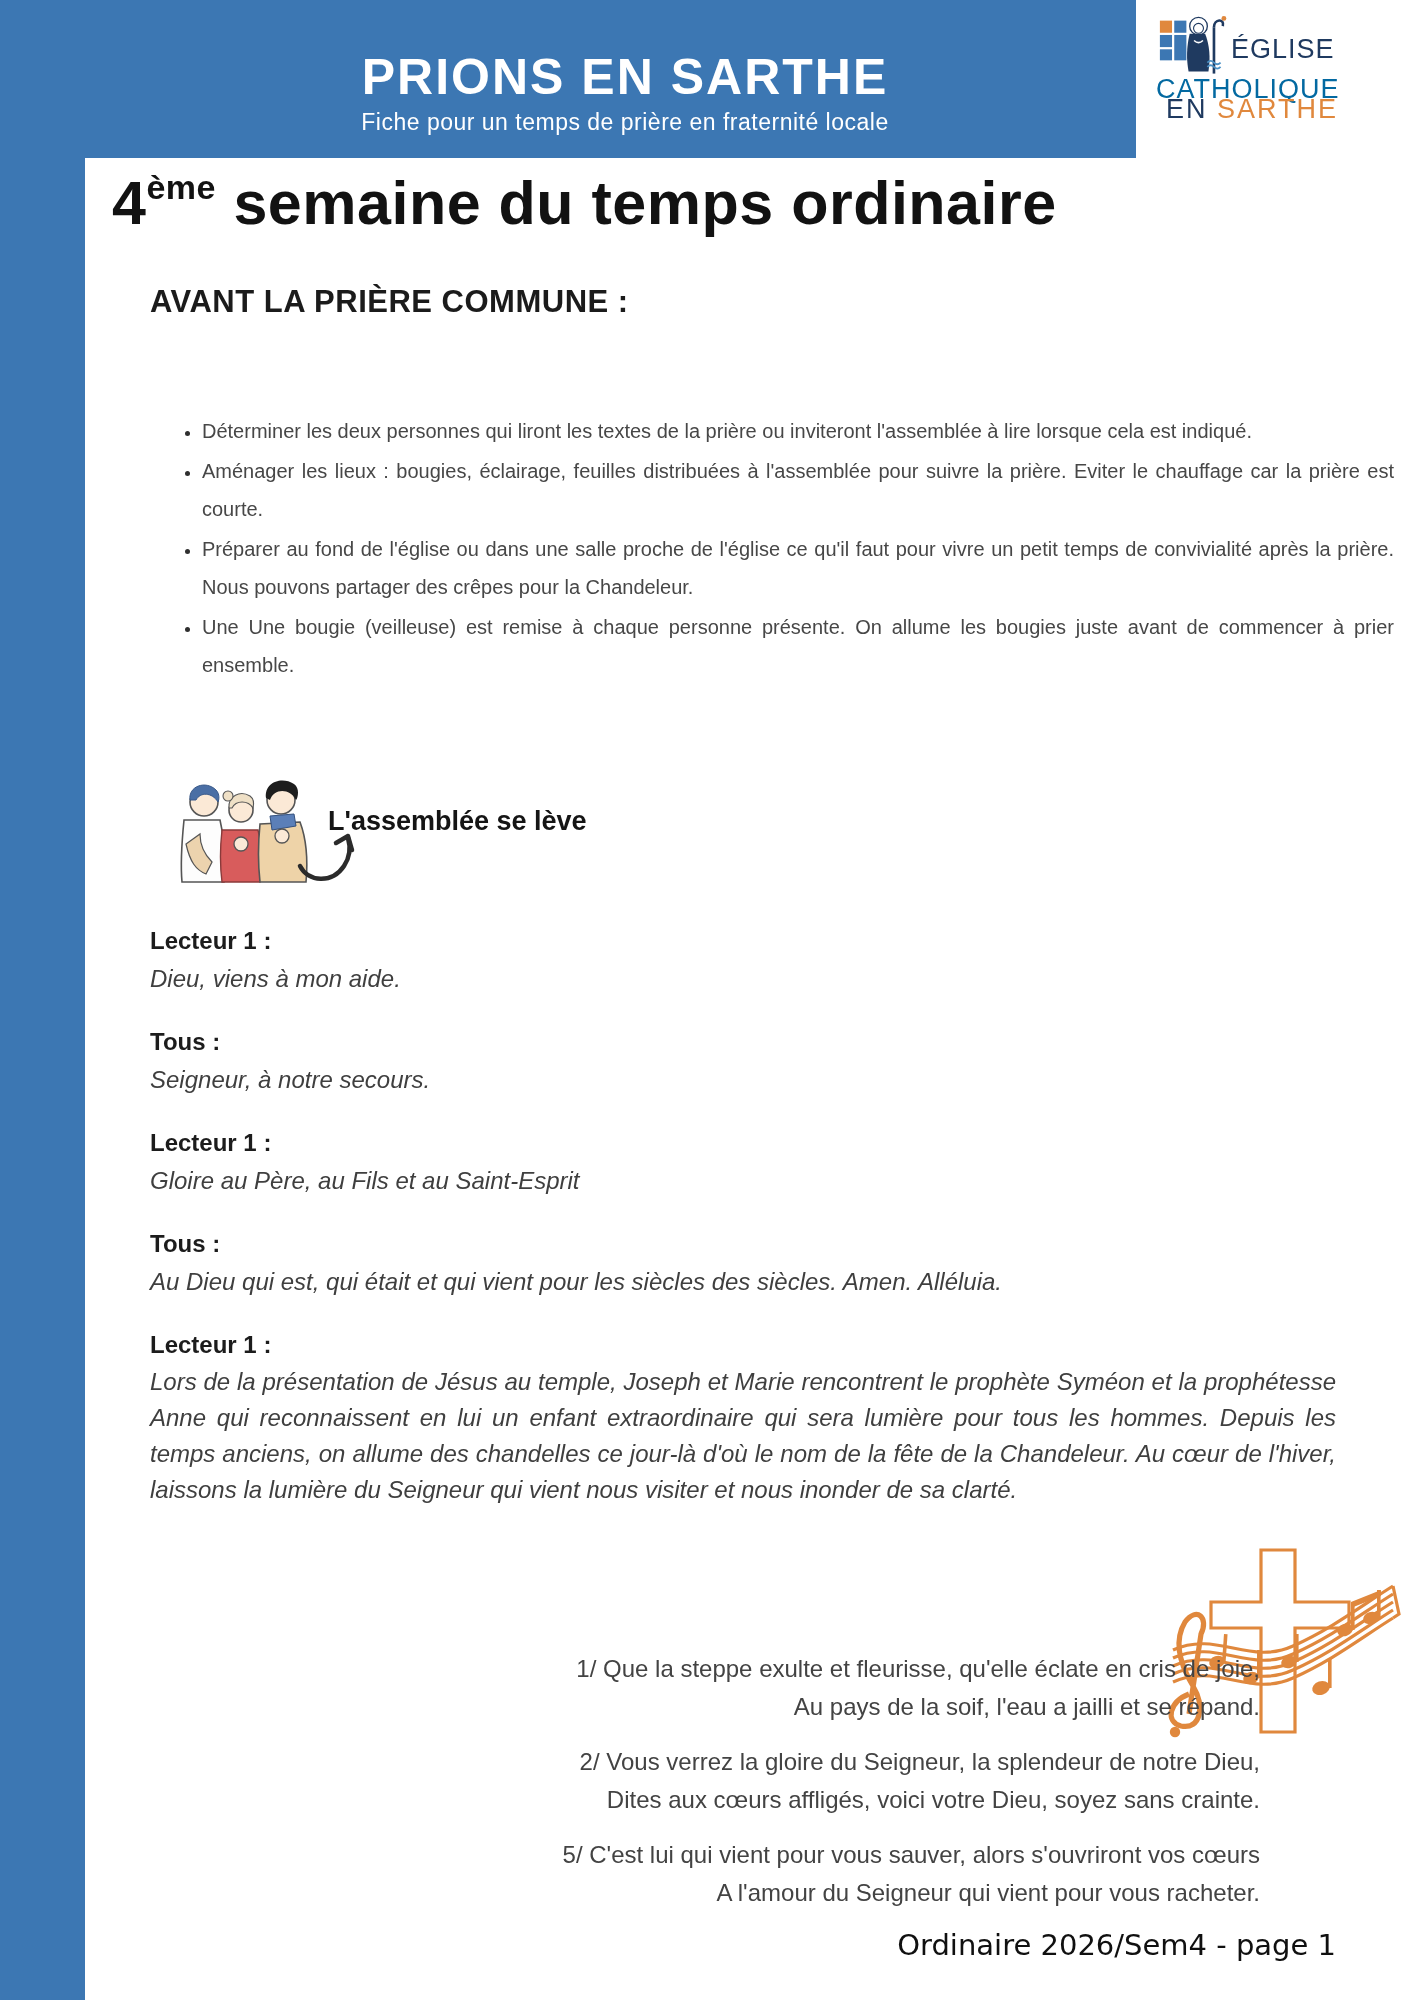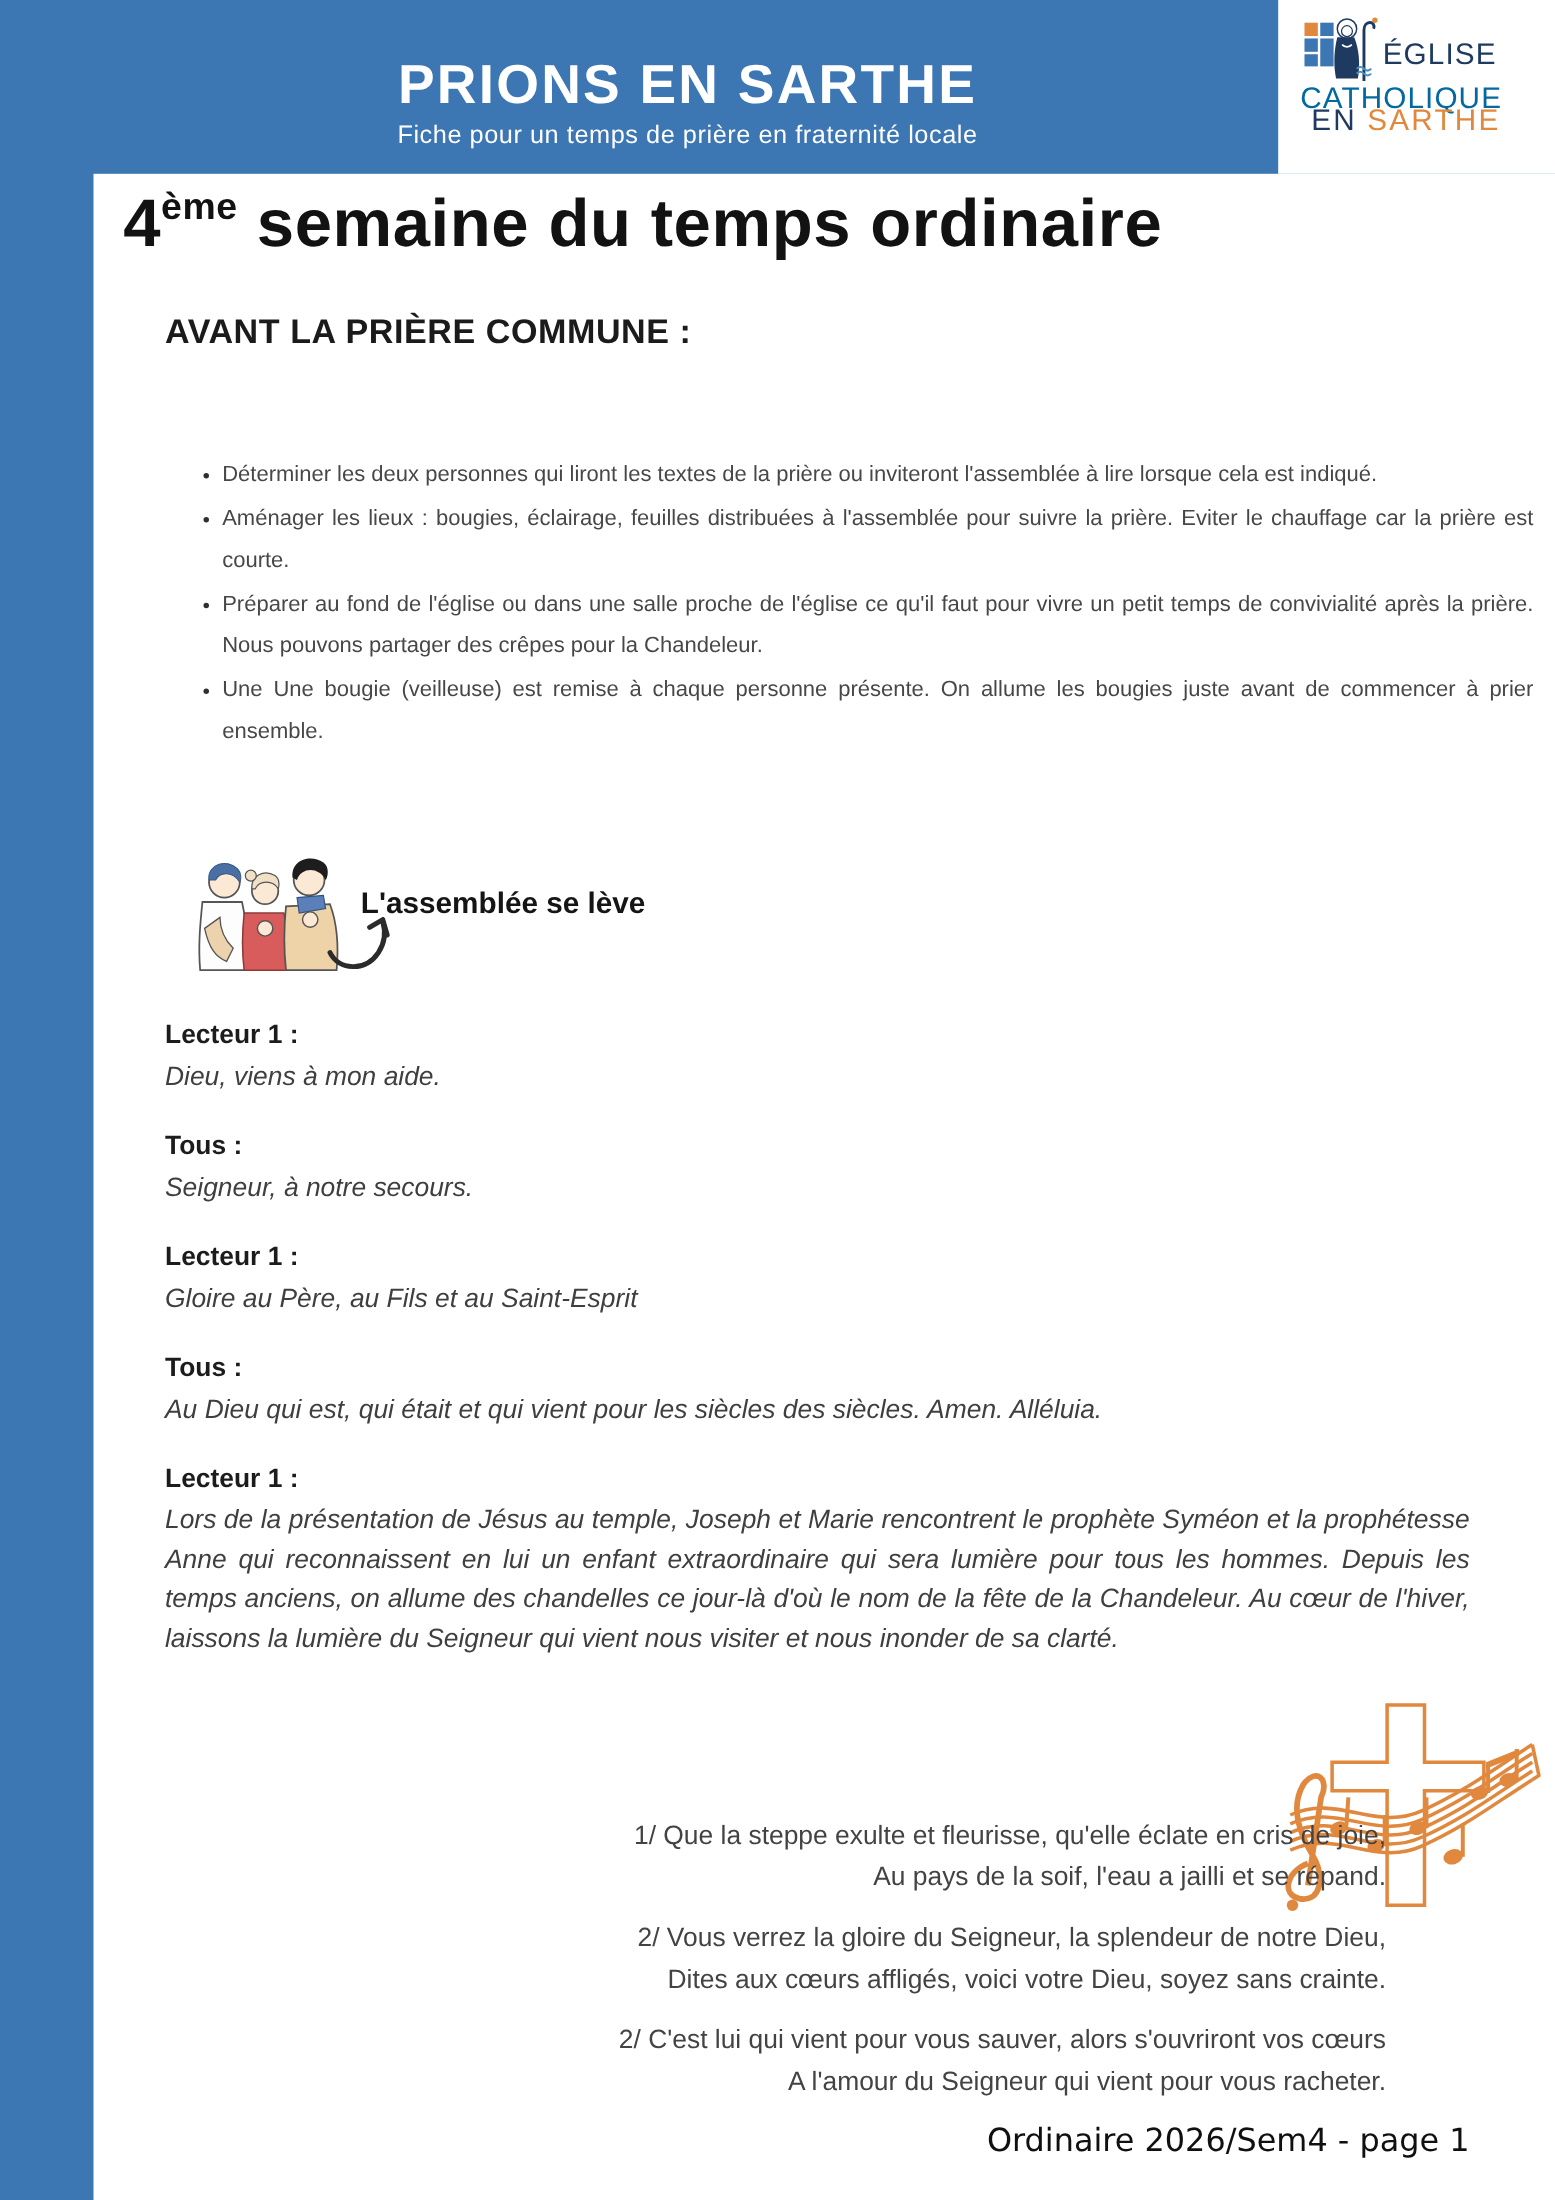--- a/index.html
+++ b/index.html
@@ -4,21 +4,21 @@
 <style>
   html,body{margin:0;padding:0;}
   body{font-family:"Liberation Sans", sans-serif; background:#888;}
   .canvas{position:relative;width:1414px;height:2000px;background:#3C77B3;overflow:hidden;margin:0 auto;}
   .page{position:absolute;left:85px;top:158px;right:0;bottom:0;background:#ffffff;}
   
   .band-text{position:absolute;left:85px;top:0;width:1080px;height:186px;display:flex;flex-direction:column;align-items:center;justify-content:center;gap:9px;color:#fff;}
   .band-title{font-size:50px;font-weight:800;letter-spacing:2px;line-height:1;}
   .band-subtitle{font-size:23px;font-weight:400;letter-spacing:0.5px;line-height:1;}
   
-  .logo-box{position:absolute;top:0;right:0;width:252px;height:158px;background:#ffffff;}
+  .logo-box{position:absolute;top:0;right:0;width:278px;height:158px;background:#ffffff;}
   .logo-row1{position:absolute;left:22px;top:14px;display:flex;align-items:flex-end;}
   .logo-word1{position:absolute;left:95px;top:34px;font-size:27px;color:#1F3A60;letter-spacing:1px;}
   .logo-word2{position:absolute;left:20px;top:74px;font-size:27px;color:#0369a1;letter-spacing:1px;text-align:right;}
   .logo-word3{position:absolute;left:30px;top:94px;font-size:27px;color:#1F3A60;letter-spacing:2px;}
   .logo-word3 .accent{color:#E0883D;}
   
   .main-title{position:absolute;left:112px;top:168px;font-size:61px;font-weight:800;color:#121212;letter-spacing:0.5px;}
   .main-title sup{font-size:34px;position:relative;top:-4px;vertical-align:super;}
   
   .section-heading{position:absolute;left:150px;top:284px;font-size:31px;font-weight:800;color:#1b1b1b;letter-spacing:0.5px;}
@@ -174,20 +174,20 @@
   <div class="verses">
     <div class="verse">
       <div>1/ Que la steppe exulte et fleurisse, qu'elle éclate en cris de joie,</div>
       <div>Au pays de la soif, l'eau a jailli et se répand.</div>
     </div>
     <div class="verse">
       <div>2/ Vous verrez la gloire du Seigneur, la splendeur de notre Dieu,</div>
       <div>Dites aux cœurs affligés, voici votre Dieu, soyez sans crainte.</div>
     </div>
     <div class="verse">
-      <div>2/ C'est lui qui vient pour vous sauver, alors s'ouvriront vos cœurs</div>
+      <div>5/ C'est lui qui vient pour vous sauver, alors s'ouvriront vos cœurs</div>
       <div>A l'amour du Seigneur qui vient pour vous racheter.</div>
     </div>
   </div>
 
   <div class="footer-note">Ordinaire 2026/Sem4 - page 1</div>
 
 </div>
 
 </body></html>

